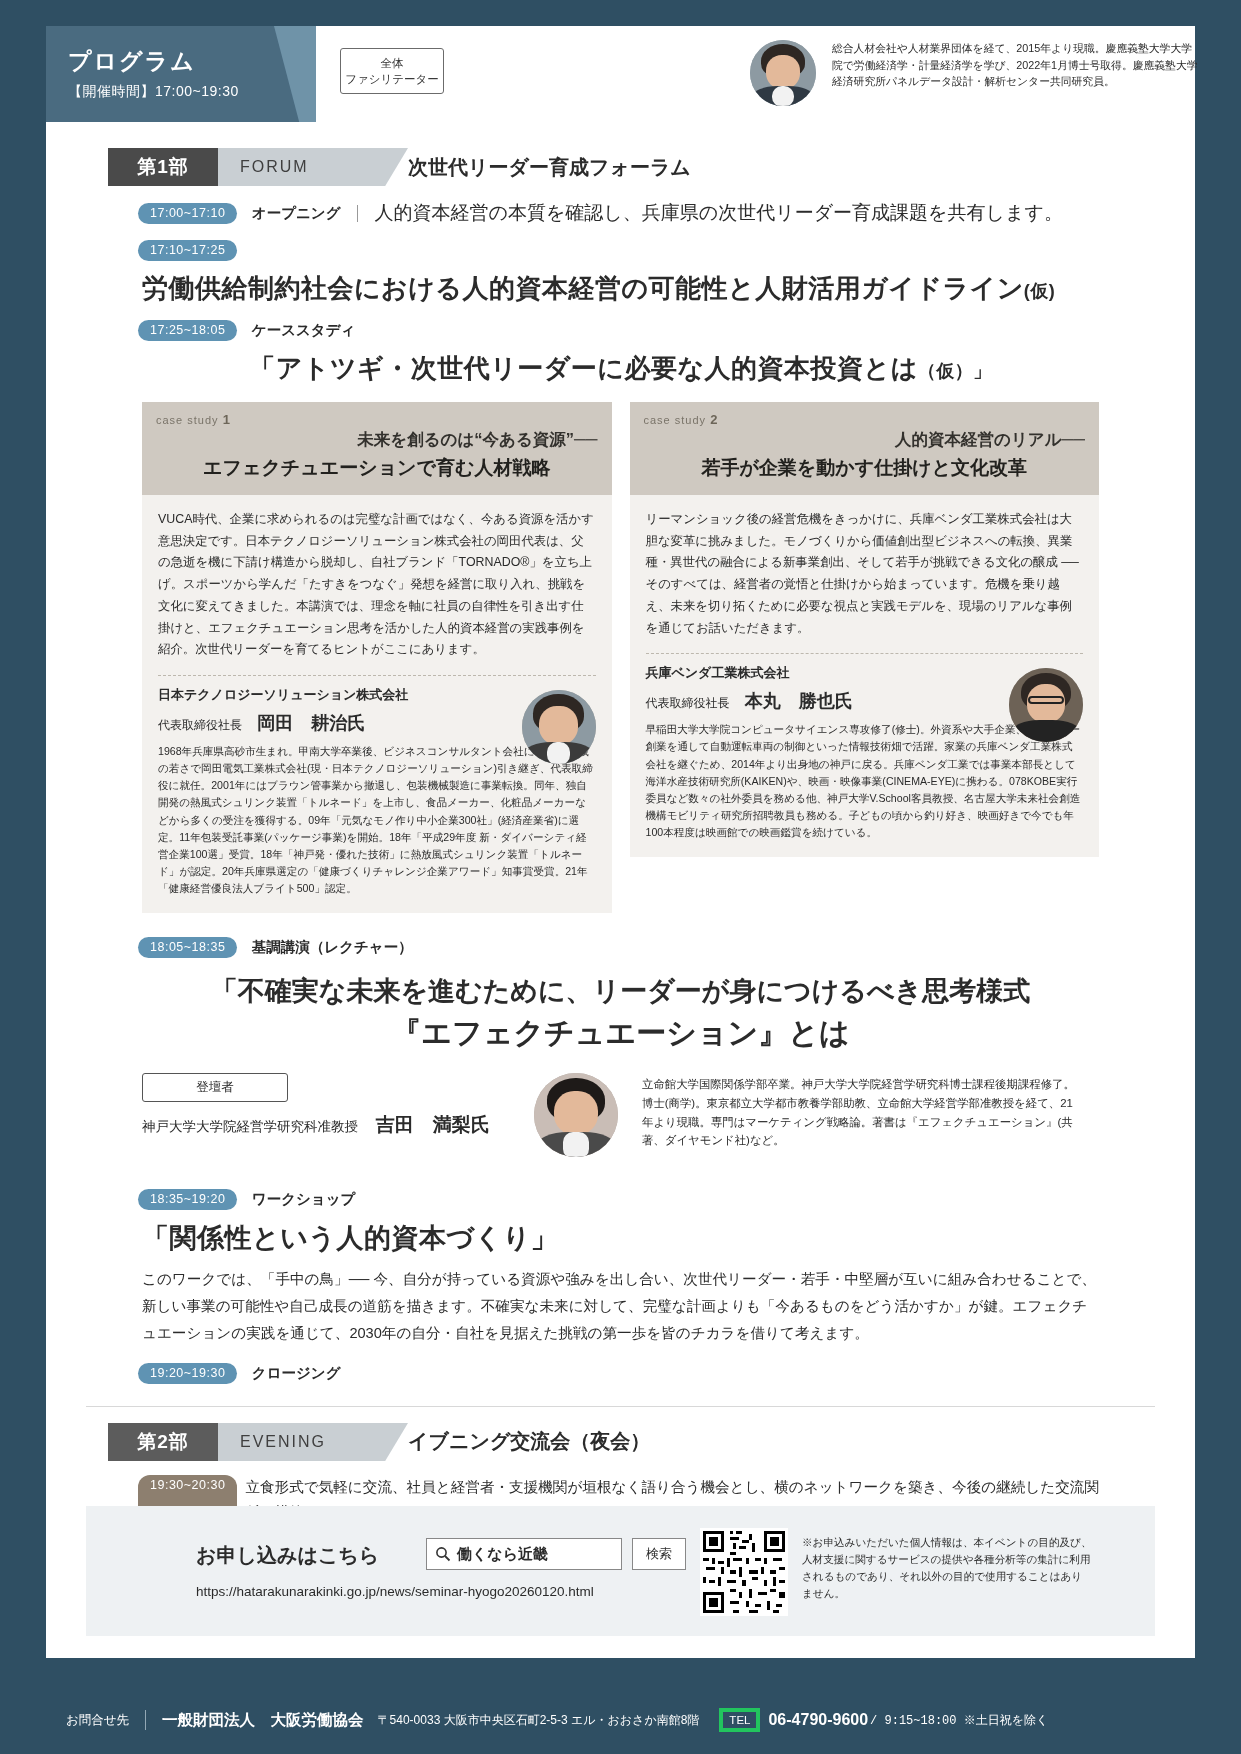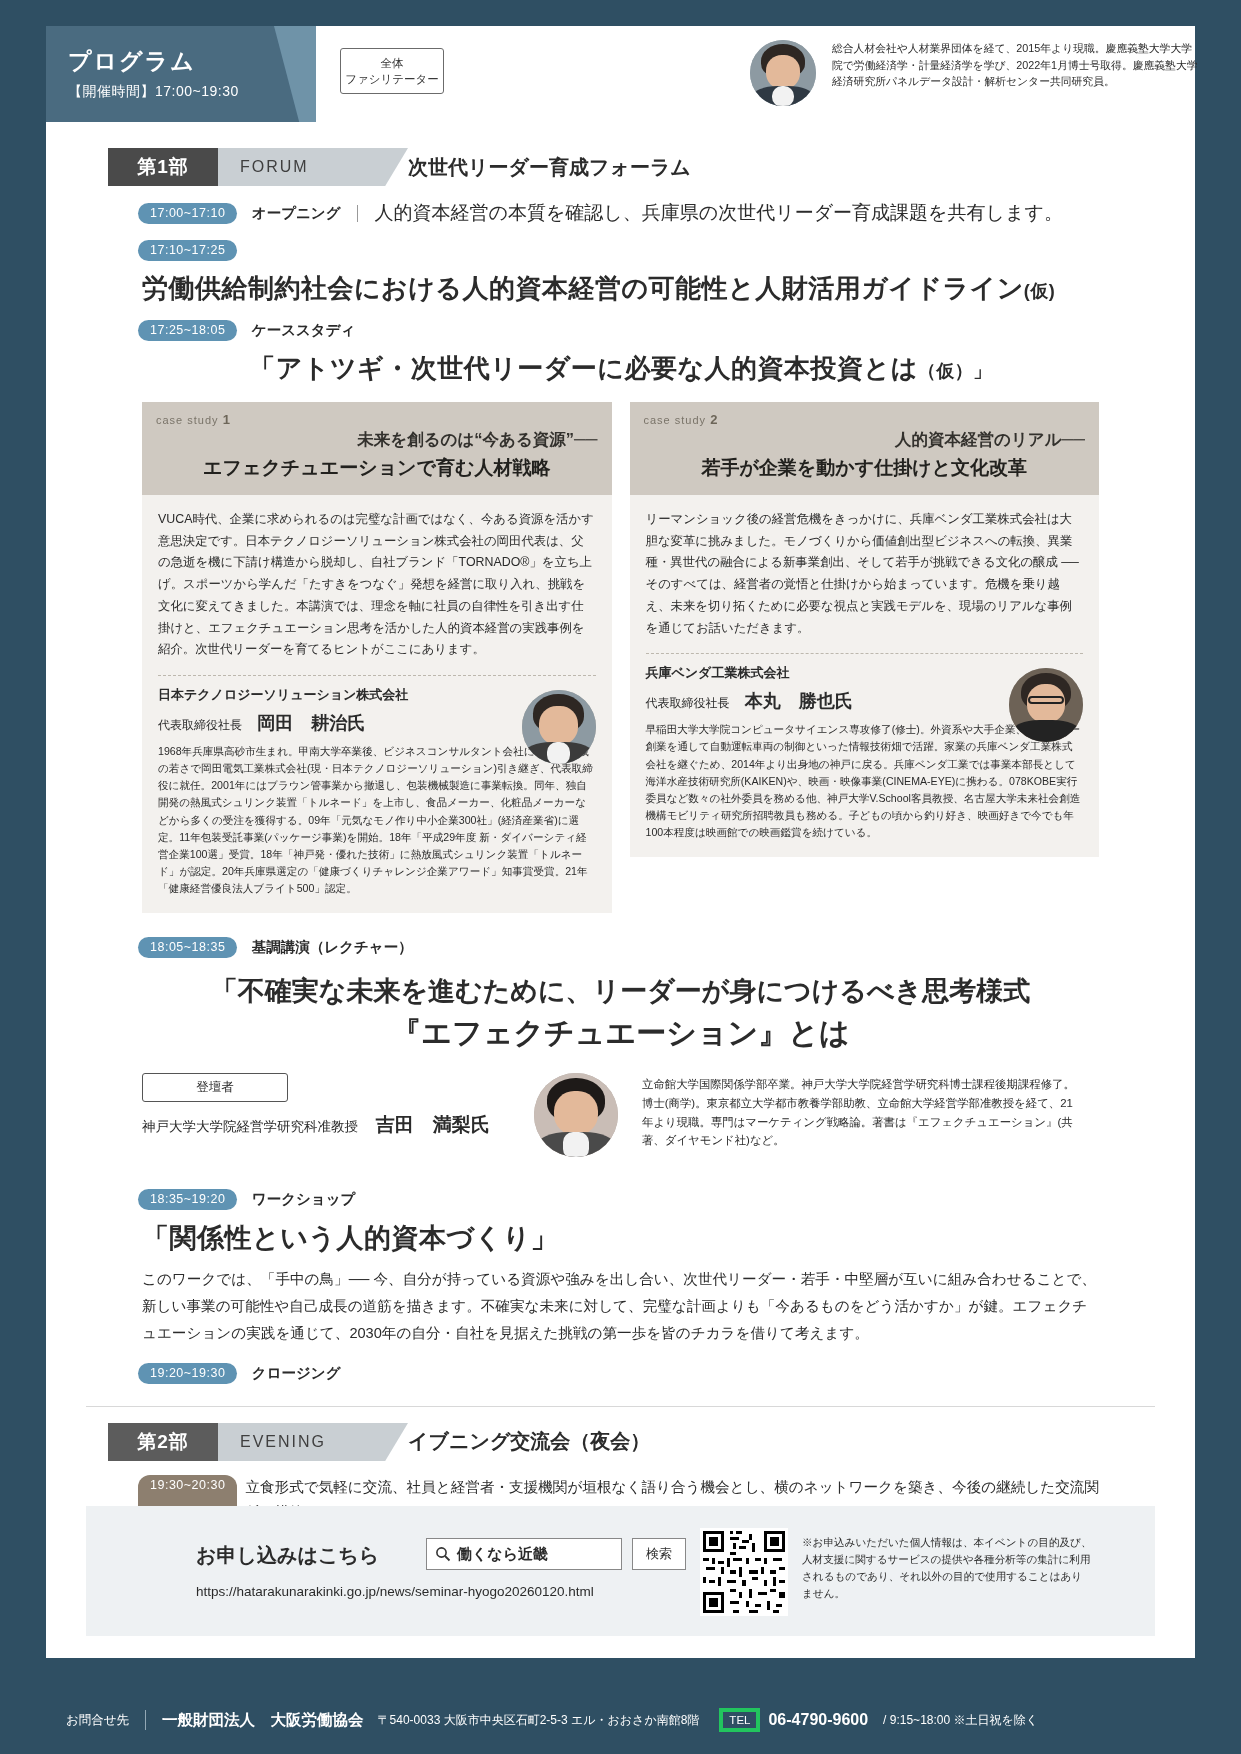--- a/index.html
+++ b/index.html
@@ -180,21 +180,21 @@
     position:absolute; left:0; right:0; bottom:0; height:70px;
     color:#fff; font-size:13px;
   }
   .footer .inner { position:absolute; left:66px; top:24px; right:40px; display:flex; align-items:center; }
   .footer .lbl { font-size:12.5px; }
   .footer .vline { width:1px; height:20px; background:#93a8b5; margin:0 16px; }
   .footer .org { font-size:15.5px; font-weight:bold; }
   .footer .addr { font-size:12px; margin-left:14px; }
   .footer .telbox { border:4px solid #22c55e; font-size:11.5px; padding:2px 6px; margin-left:20px;}
   .footer .tel { font-size:16px; font-weight:bold; margin-left:8px; }
-  .footer .hours { font-size:12px; margin-left:15px; }
+  .footer .hours { font-size:12px; margin-left:2px;font-family:Liberation Mono, monospace; }
 
   .divider { height:1px; background:#d8d8d8; margin:22px 40px 0; }
 
   
   .face { position:absolute; inset:0; }
   .face .hair { position:absolute; left:16%; top:6%; width:68%; height:52%; background:#2e2723; border-radius:50% 50% 42% 42%; }
   .face .skin { position:absolute; left:24%; top:22%; width:52%; height:52%; background:#e3b99a; border-radius:46%; }
   .face .body { position:absolute; left:4%; top:70%; width:92%; height:40%; background:#2f3943; border-radius:40% 40% 0 0; }
   .face .shirt { position:absolute; left:34%; top:70%; width:32%; height:32%; background:#f2f2f2; border-radius:10px; }
   .face.f2 .body { background:#3b3b3b; }

